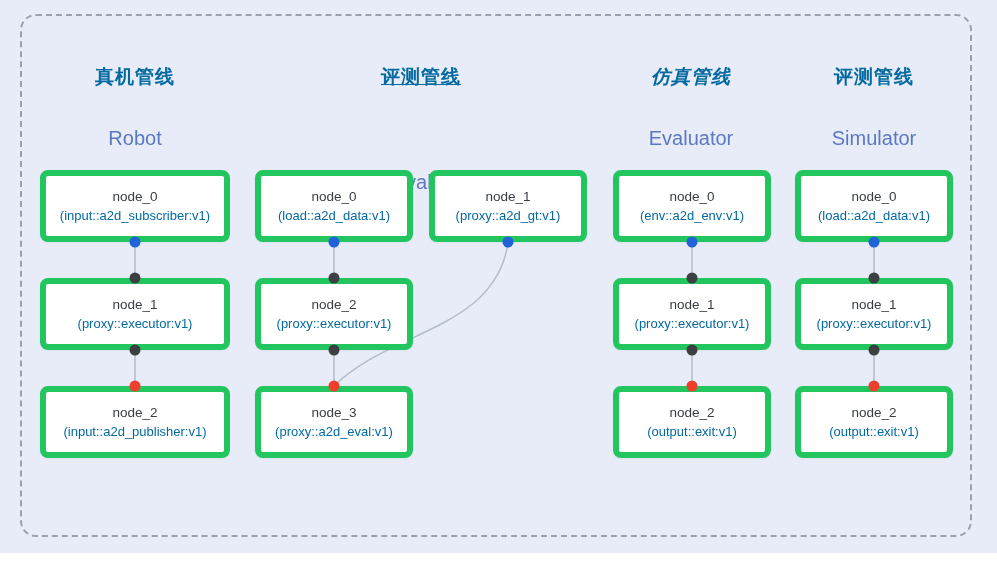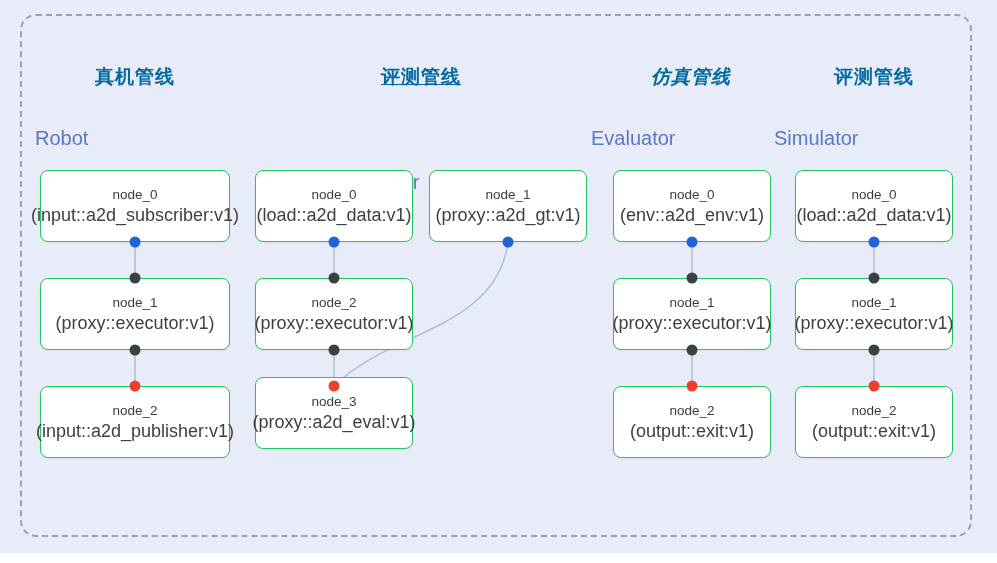--- a/index.html
+++ b/index.html
@@ -21,33 +21,33 @@
   }
   .edges-svg { position:absolute; left:0; top:0; width:997px; height:563px; z-index:1; pointer-events:none; }
   .hdr-cn {
     position:absolute; top:64px; height:26px; line-height:26px;
     font-size:19px; font-weight:700; color:#0369a1;
     text-align:center; z-index:2; letter-spacing:1px;
   }
   .hdr-en {
     position:absolute; top:124px; height:28px; line-height:28px;
     font-size:20px; font-weight:400; color:#5b79c0;
-    text-align:left; z-index:2;
+    text-align:center; z-index:2;
   }
   .node {
     position:absolute; height:72px; z-index:2;
     background:#ffffff;
-    border:1px solid #22c55e;
+    border:6px solid #22c55e;
     border-radius:8px;
     box-shadow:0 1px 2px rgba(40,55,90,0.05);
     display:flex; flex-direction:column; align-items:center; justify-content:center;
     gap:5px;
   }
   .nname { font-size:13.5px; color:#383d44; line-height:1; }
-  .ntype { font-size:18px; color:#404040; line-height:1; }
+  .ntype { font-size:13px; color:#0369a1; line-height:1; }
   .dot {
     position:absolute; width:11px; height:11px; border-radius:50%;
     transform:translate(-50%,-50%); z-index:3;
   }
   .dot.blue { background:#1f63d6; }
   .dot.dark { background:#3d4043; }
   .dot.red  { background:#ee3f2c; }
 </style>
 </head>
 <body>
@@ -100,21 +100,21 @@
   <div class="ntype">(load::a2d_data:v1)</div>
 </div>
 <div class="node" style="left:429px; top:170px; width:158px;">
   <div class="nname">node_1</div>
   <div class="ntype">(proxy::a2d_gt:v1)</div>
 </div>
 <div class="node" style="left:255px; top:278px; width:158px;">
   <div class="nname">node_2</div>
   <div class="ntype">(proxy::executor:v1)</div>
 </div>
-<div class="node" style="left:255px; top:377px; width:158px;">
+<div class="node" style="left:255px; top:386px; width:158px;">
   <div class="nname">node_3</div>
   <div class="ntype">(proxy::a2d_eval:v1)</div>
 </div>
 
 <div class="node" style="left:613px; top:170px; width:158px;">
   <div class="nname">node_0</div>
   <div class="ntype">(env::a2d_env:v1)</div>
 </div>
 <div class="node" style="left:613px; top:278px; width:158px;">
   <div class="nname">node_1</div>

